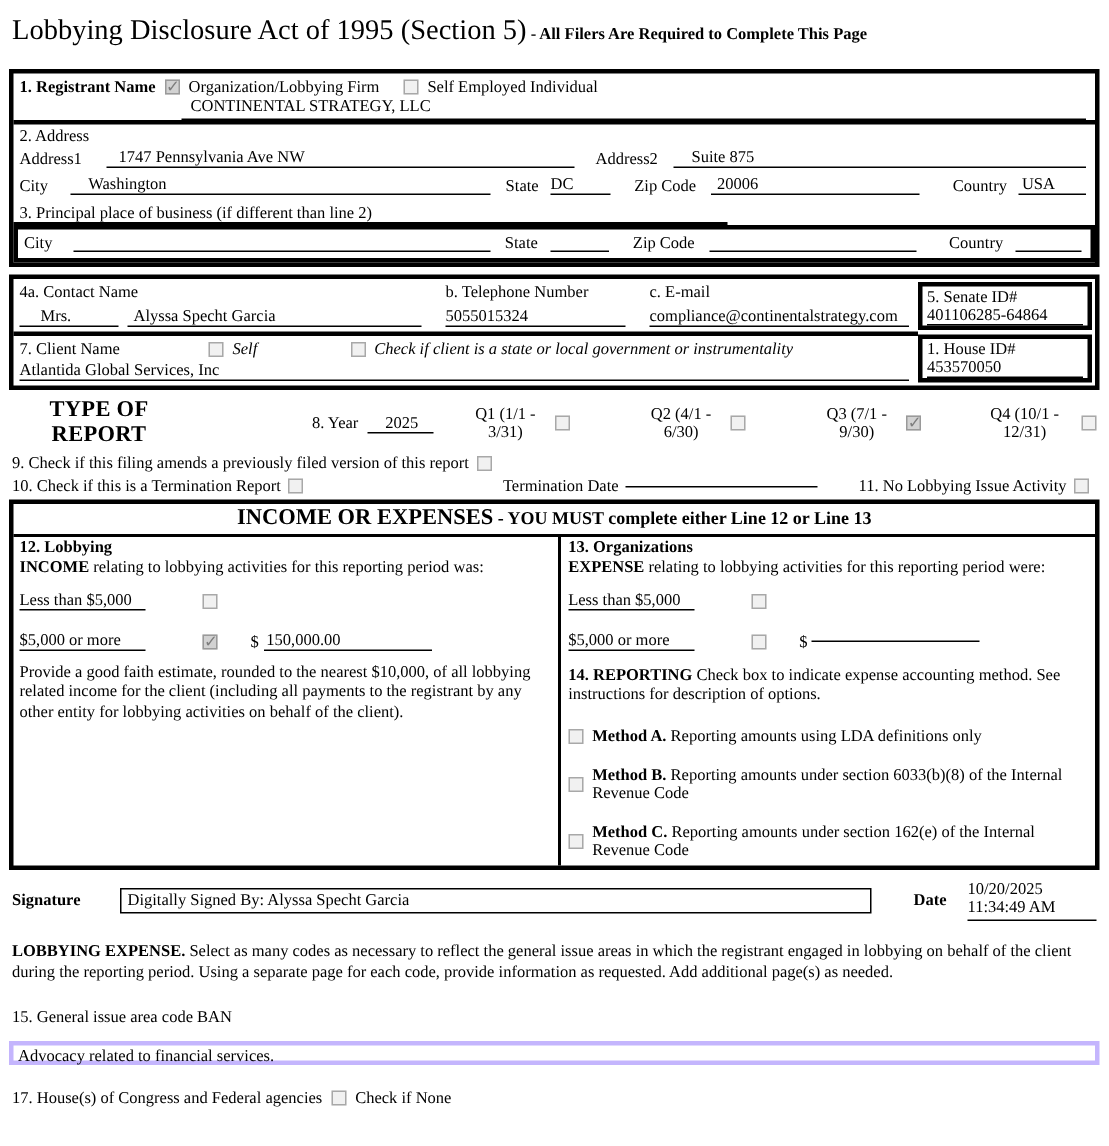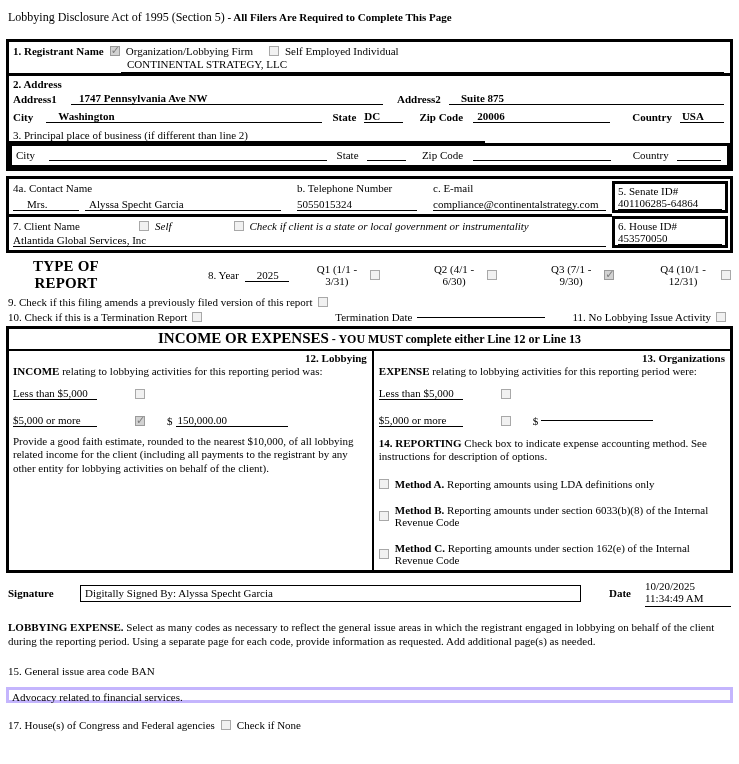--- a/index.html
+++ b/index.html
@@ -17,28 +17,28 @@
   .hdiv { border-top: 3px solid #000; }
 
   
   .cb { display: inline-block; width: 10px; height: 10px; background: #f1f1f1;
         border: 1px solid #a8a8a8; vertical-align: middle; position: relative; flex: none; }
   .cb.checked { background: #d2d2d2; border-color: #9a9a9a; }
   .cb.checked::after { content: "\2713"; position: absolute; top: -3px; left: 0; font-size: 11px; color: #7d7d7d; }
 
   
   .doc-header { margin: 2px 0 14px 2px; }
-  .doc-title { font-size: 12px; }
+  .doc-title { font-size: 19px; }
   .doc-subtitle { font-size: 11px; font-weight: bold; }
 
   
   .sec1 { padding: 3px 6px 0 4px; }
   .sec1 .row1 { display: flex; align-items: center; gap: 6px; }
   .reg-name-line { margin: 1px 0 0 108px; border-bottom: 1px solid #000; padding-left: 6px; height: 15px; }
-  .sec2 { padding: 2px 6px 4px 4px; font-weight: bold; }
+  .sec2 { padding: 2px 6px 4px 4px; }
   .sec2 .frow { margin-top: 2px; }
   .sec3-label { padding: 2px 4px 0 4px; border-bottom: 2px solid #000; width: 66%; }
   .sec3-box { border: 3px solid #000; margin: 0; padding: 3px 6px 4px 4px; }
 
   
   .boxB { display: flex; margin-top: 5px; }
   .boxB-left { flex: 1; display: flex; flex-direction: column; }
   .r4a { padding: 3px 6px 3px 4px; display: flex; flex: 1; }
   .r7 { padding: 3px 6px 2px 4px; flex: 1; }
   .id-col { width: 118px; padding: 2px 2px 2px 0; display: flex; flex-direction: column; gap: 3px; }
@@ -54,21 +54,21 @@
   .q-item { display: flex; align-items: center; gap: 5px; }
 
   
   .boxC { border: 3px solid #000; margin-top: 3px; }
   .boxC-header { text-align: center; border-bottom: 2px solid #000; padding: 1px 0 2px 0; }
   .boxC-header .big { font-size: 15px; font-weight: bold; }
   .boxC-header .small { font-size: 12px; font-weight: bold; }
   .cols { display: flex; }
   .col12 { width: 50.6%; border-right: 2px solid #000; padding: 1px 5px 4px 4px; }
   .col13 { flex: 1; padding: 1px 5px 4px 5px; }
-  .col-title { text-align: right; font-weight: bold; margin-bottom: 1px; }
+  .col-title { text-align: left; font-weight: bold; margin-bottom: 1px; }
   .amt-row { display: flex; align-items: center; margin-top: 10px; }
   .amt-label { border-bottom: 1px solid #000; }
   .amt-row .cb { margin-left: 38px; }
   .note { margin-top: 8px; line-height: 1.22; }
   .method-row { display: flex; align-items: center; gap: 6px; margin-top: 14px; }
   .col13 .note14 { margin-top: 10px; line-height: 1.22; }
 
   
   .sig-row { display: flex; align-items: center; margin-top: 7px; padding: 0 2px; }
   .sig-label { width: 72px; font-weight: bold; }
@@ -171,21 +171,21 @@
         </div>
         <div class="uf" style="width:100%; margin-top:2px">Atlantida Global Services, Inc</div>
       </div>
     </div>
     <div class="id-col">
       <div class="id-box">
         <div>5. Senate ID#</div>
         <div class="uf">401106285-64864</div>
       </div>
       <div class="id-box">
-        <div>6. House ID#</div>
+        <div>1. House ID#</div>
         <div class="uf">453570050</div>
       </div>
     </div>
   </div>
 
   <div class="tor">
     <div class="tor-row1">
       <span class="tor-title">TYPE OF REPORT</span>
       <span class="lbl" style="margin-left:78px">8. Year</span>
       <span class="uf w50" style="padding-left:2px">2025</span>

